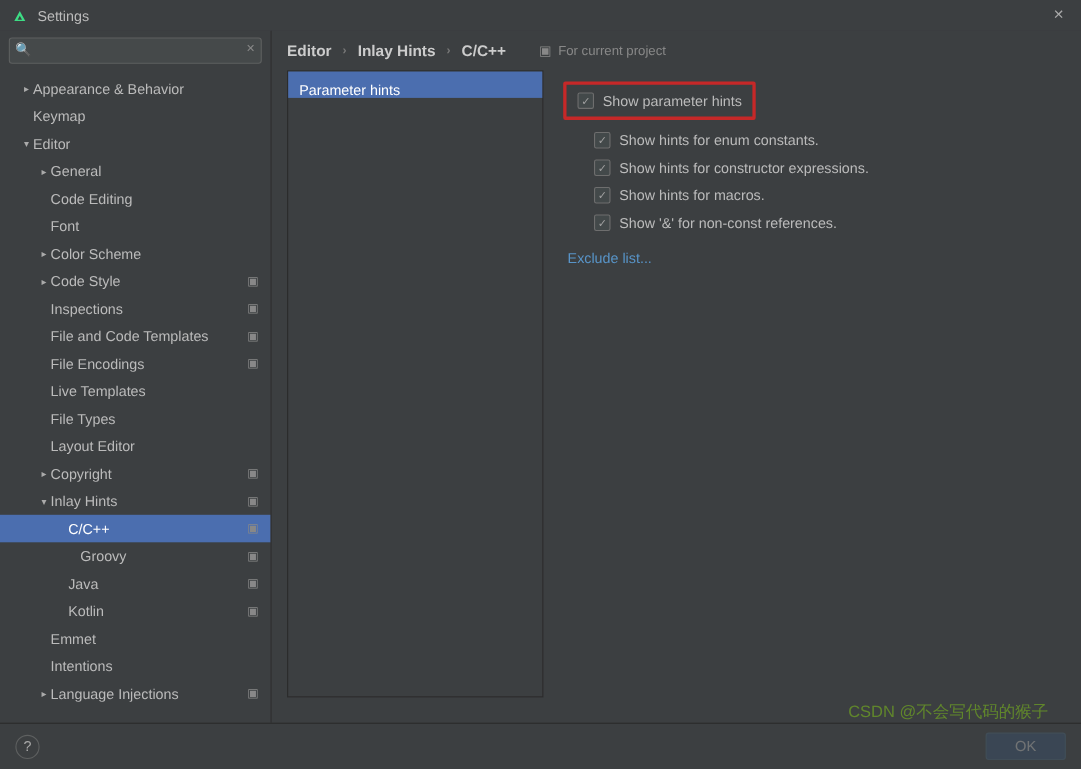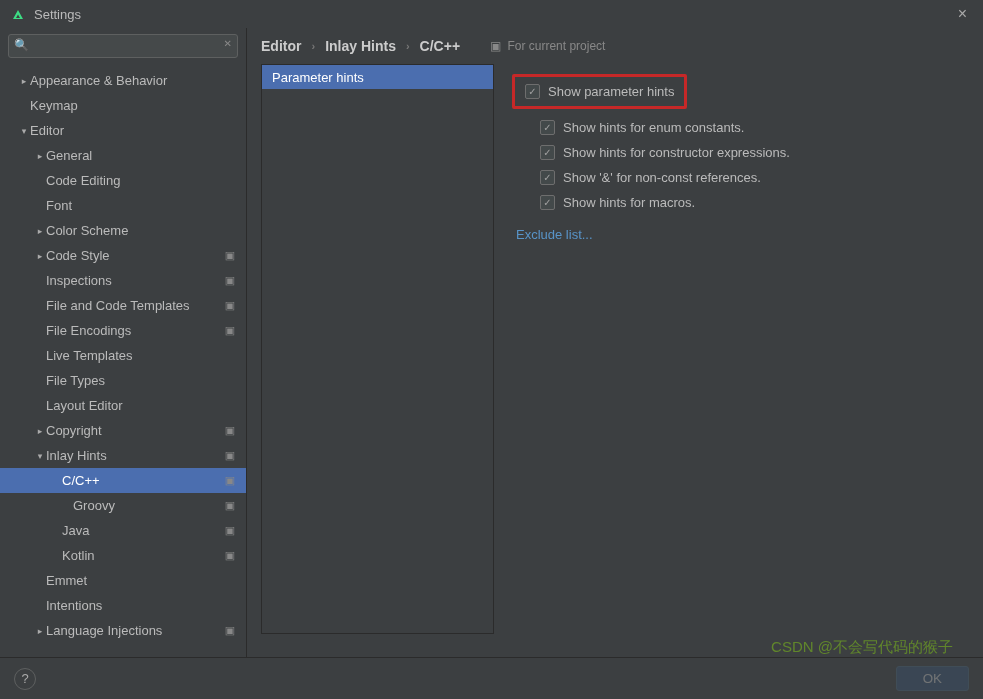--- a/index.html
+++ b/index.html
@@ -83,21 +83,21 @@
   .content-row { flex:1; display:flex; min-height:0; gap:0; }
   .list-panel {
     width:233px;
     border:1px solid #2b2b2b;
     background:#3c3f41;
     height:570px;
   }
   .list-row {
     height:24px;
     display:flex;
-    align-items:center;
+    align-items:flex-end;
     padding-left:10px;
     color:#fff;
     background:#4b6eaf;
   }
   .options {
     flex:1;
     padding:10px 18px;
   }
   .option-box {
     border:3px solid #c62828;
@@ -313,25 +313,25 @@
             <div class="chk-row">
               <span class="chk checked"></span>
               <span>Show hints for enum constants.</span>
             </div>
             <div class="chk-row">
               <span class="chk checked"></span>
               <span>Show hints for constructor expressions.</span>
             </div>
             <div class="chk-row">
               <span class="chk checked"></span>
-              <span>Show '&amp;' for non-const references.</span>
+              <span>Show hints for macros.</span>
             </div>
             <div class="chk-row">
               <span class="chk checked"></span>
-              <span>Show hints for macros.</span>
+              <span>Show '&amp;' for non-const references.</span>
             </div>
           </div>
         <span class="link">Exclude list...</span>
       </div>
     </div>
   </div>
 </div>
 
 <div class="footer">
   <span class="help">?</span>

